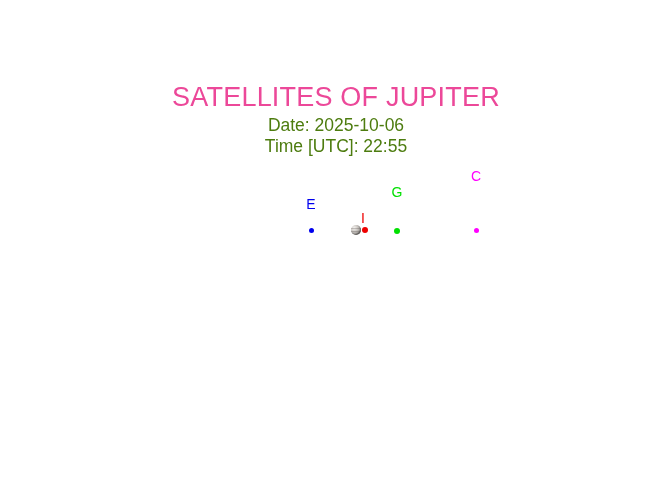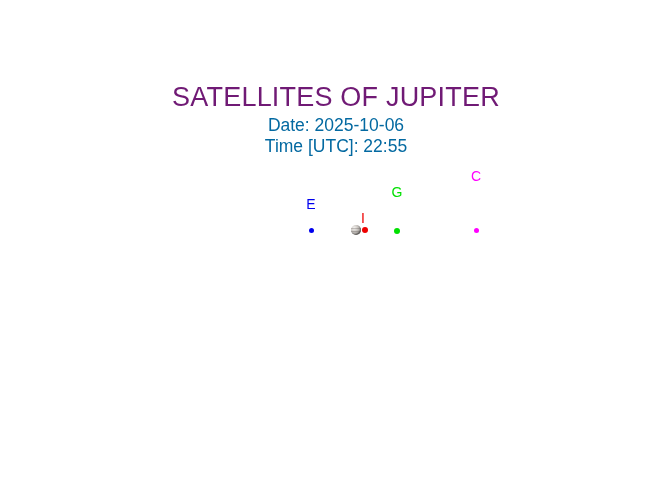--- a/index.html
+++ b/index.html
@@ -26,29 +26,29 @@
     left: 0;
     top: 82px;
     width: 672px;
     text-align: center;
     line-height: 1;
   }
   #title {
     display: block;
     font-size: 27px;
     font-weight: 400;
-    color: #701a75;
+    color: #ec4899;
     letter-spacing: 0.2px;
     line-height: 30px;
   }
   #date-line, #time-line {
     display: block;
     font-size: 17.5px;
     font-weight: 400;
-    color: #0369a1;
+    color: #4d7c0f;
     line-height: 21px;
   }
   #date-line { margin-top: 3px; }
 
   
   #sky {
     position: absolute;
     left: 0;
     top: 0;
     width: 672px;

